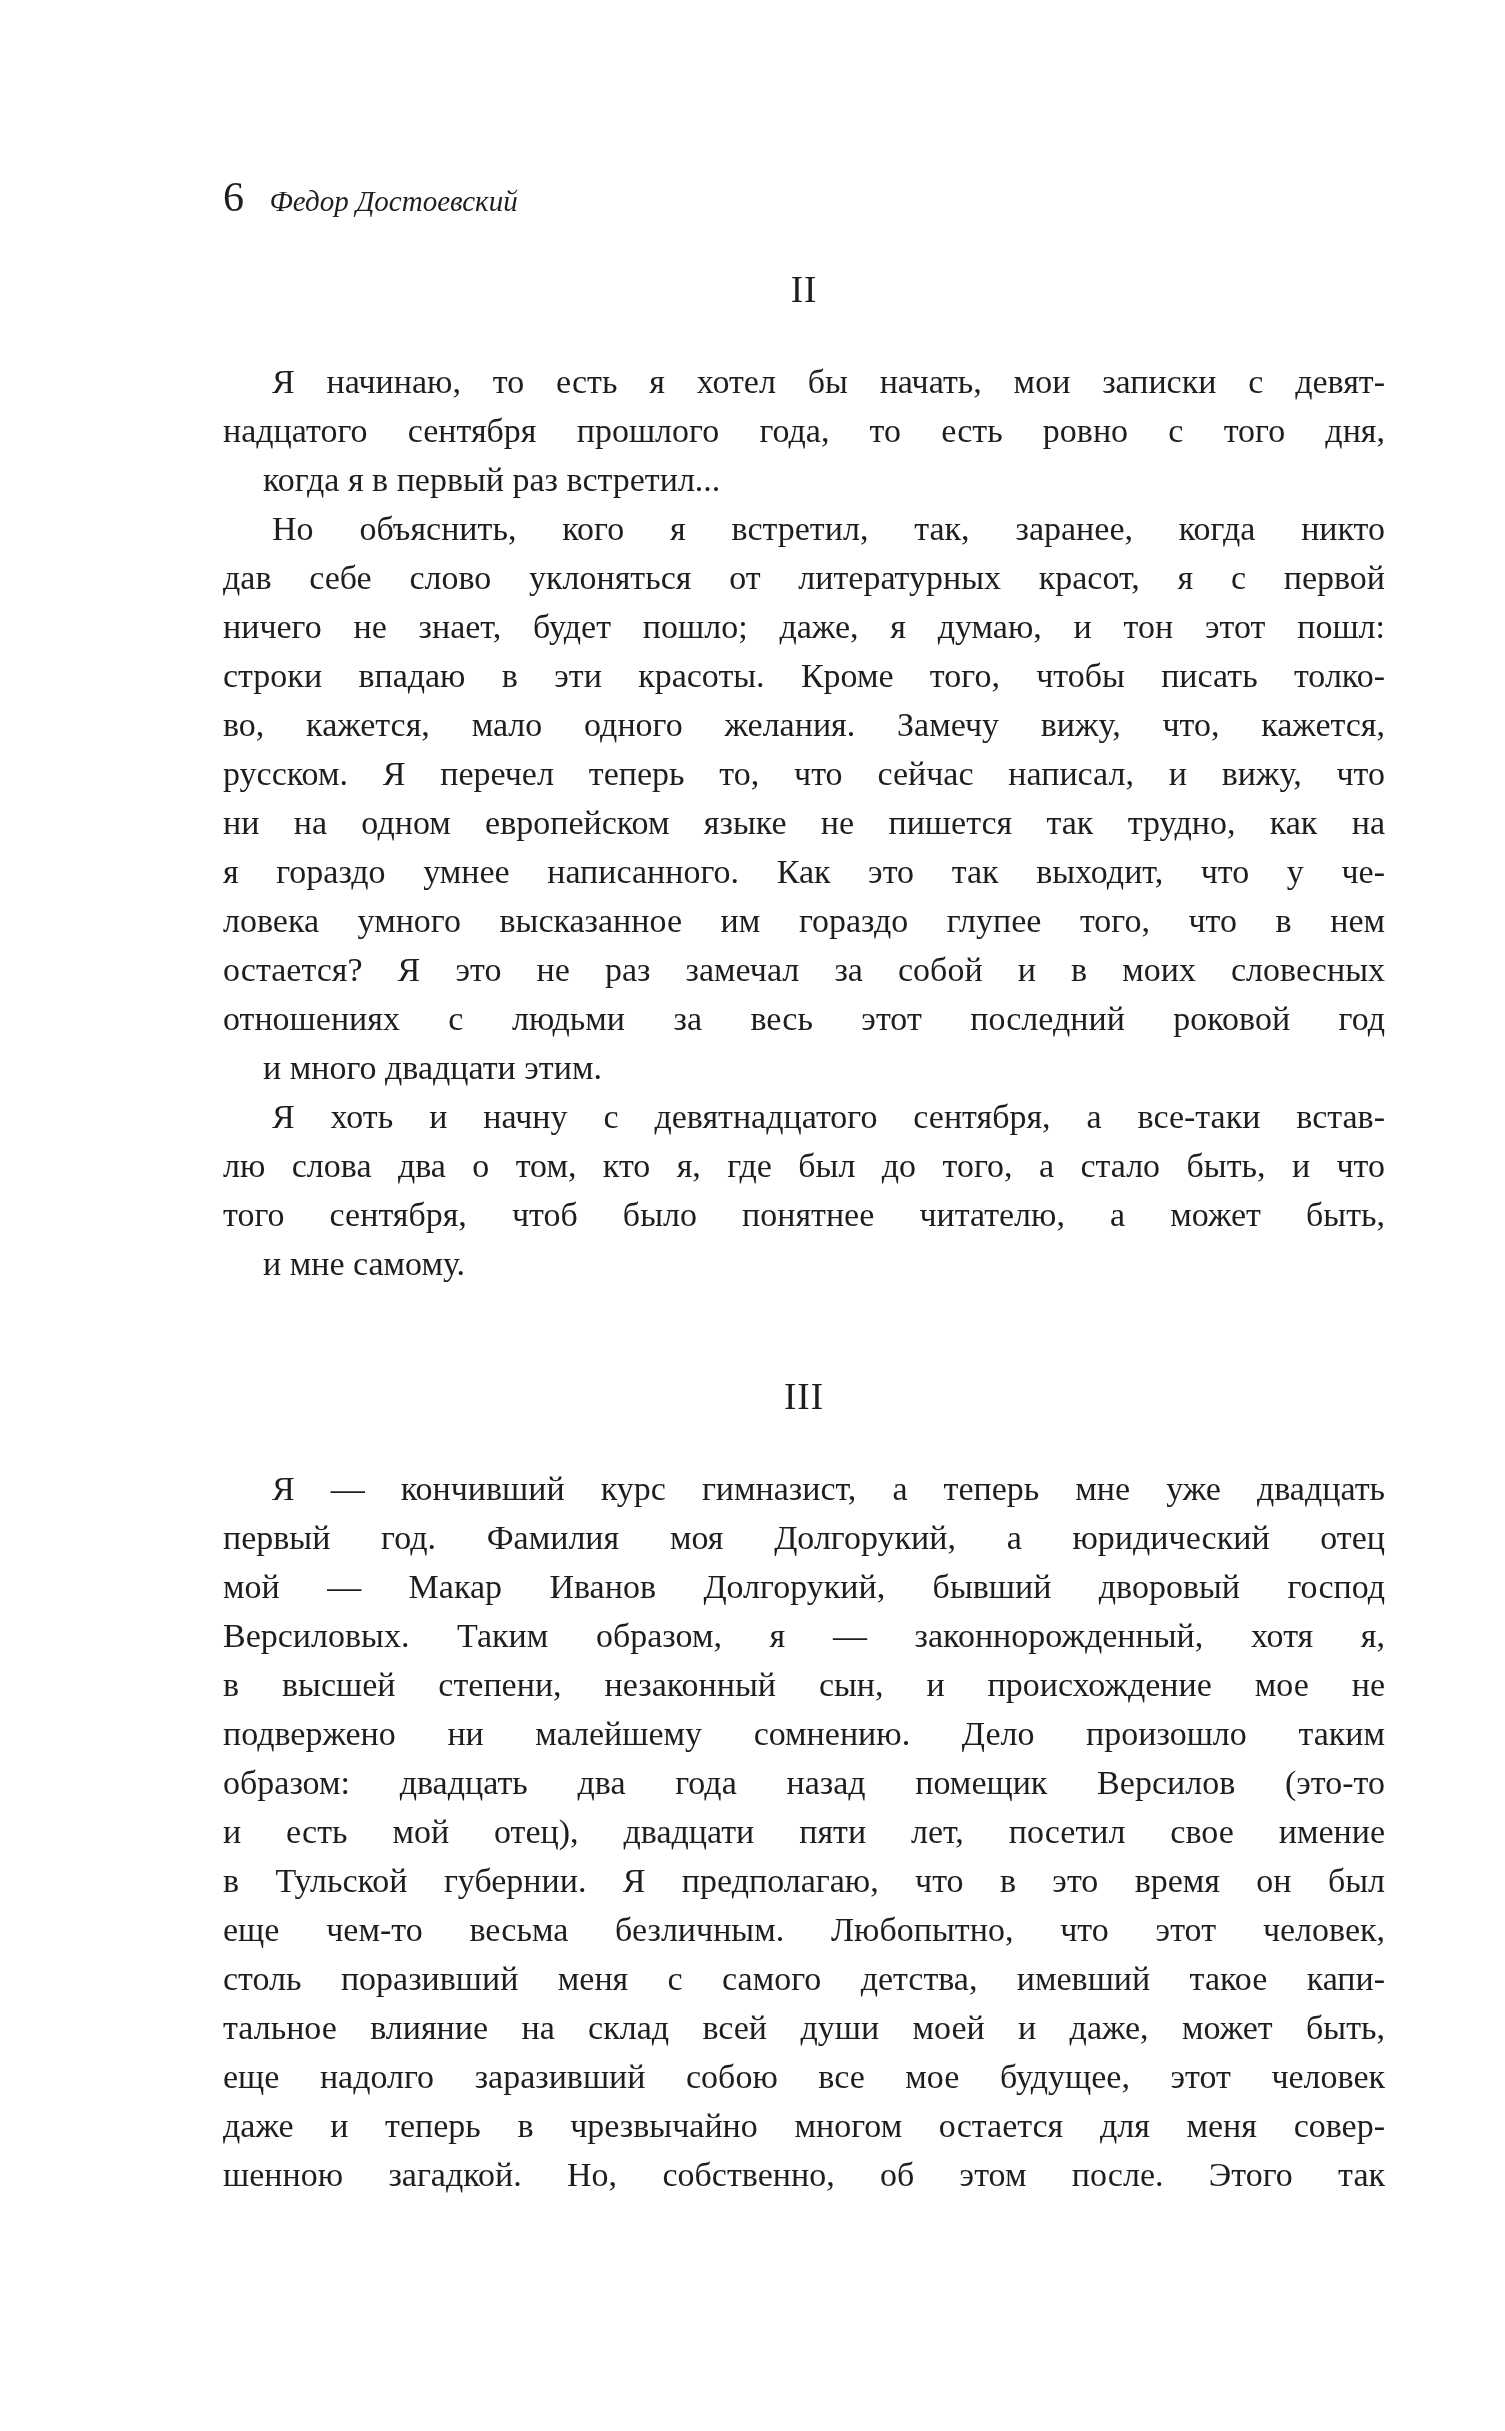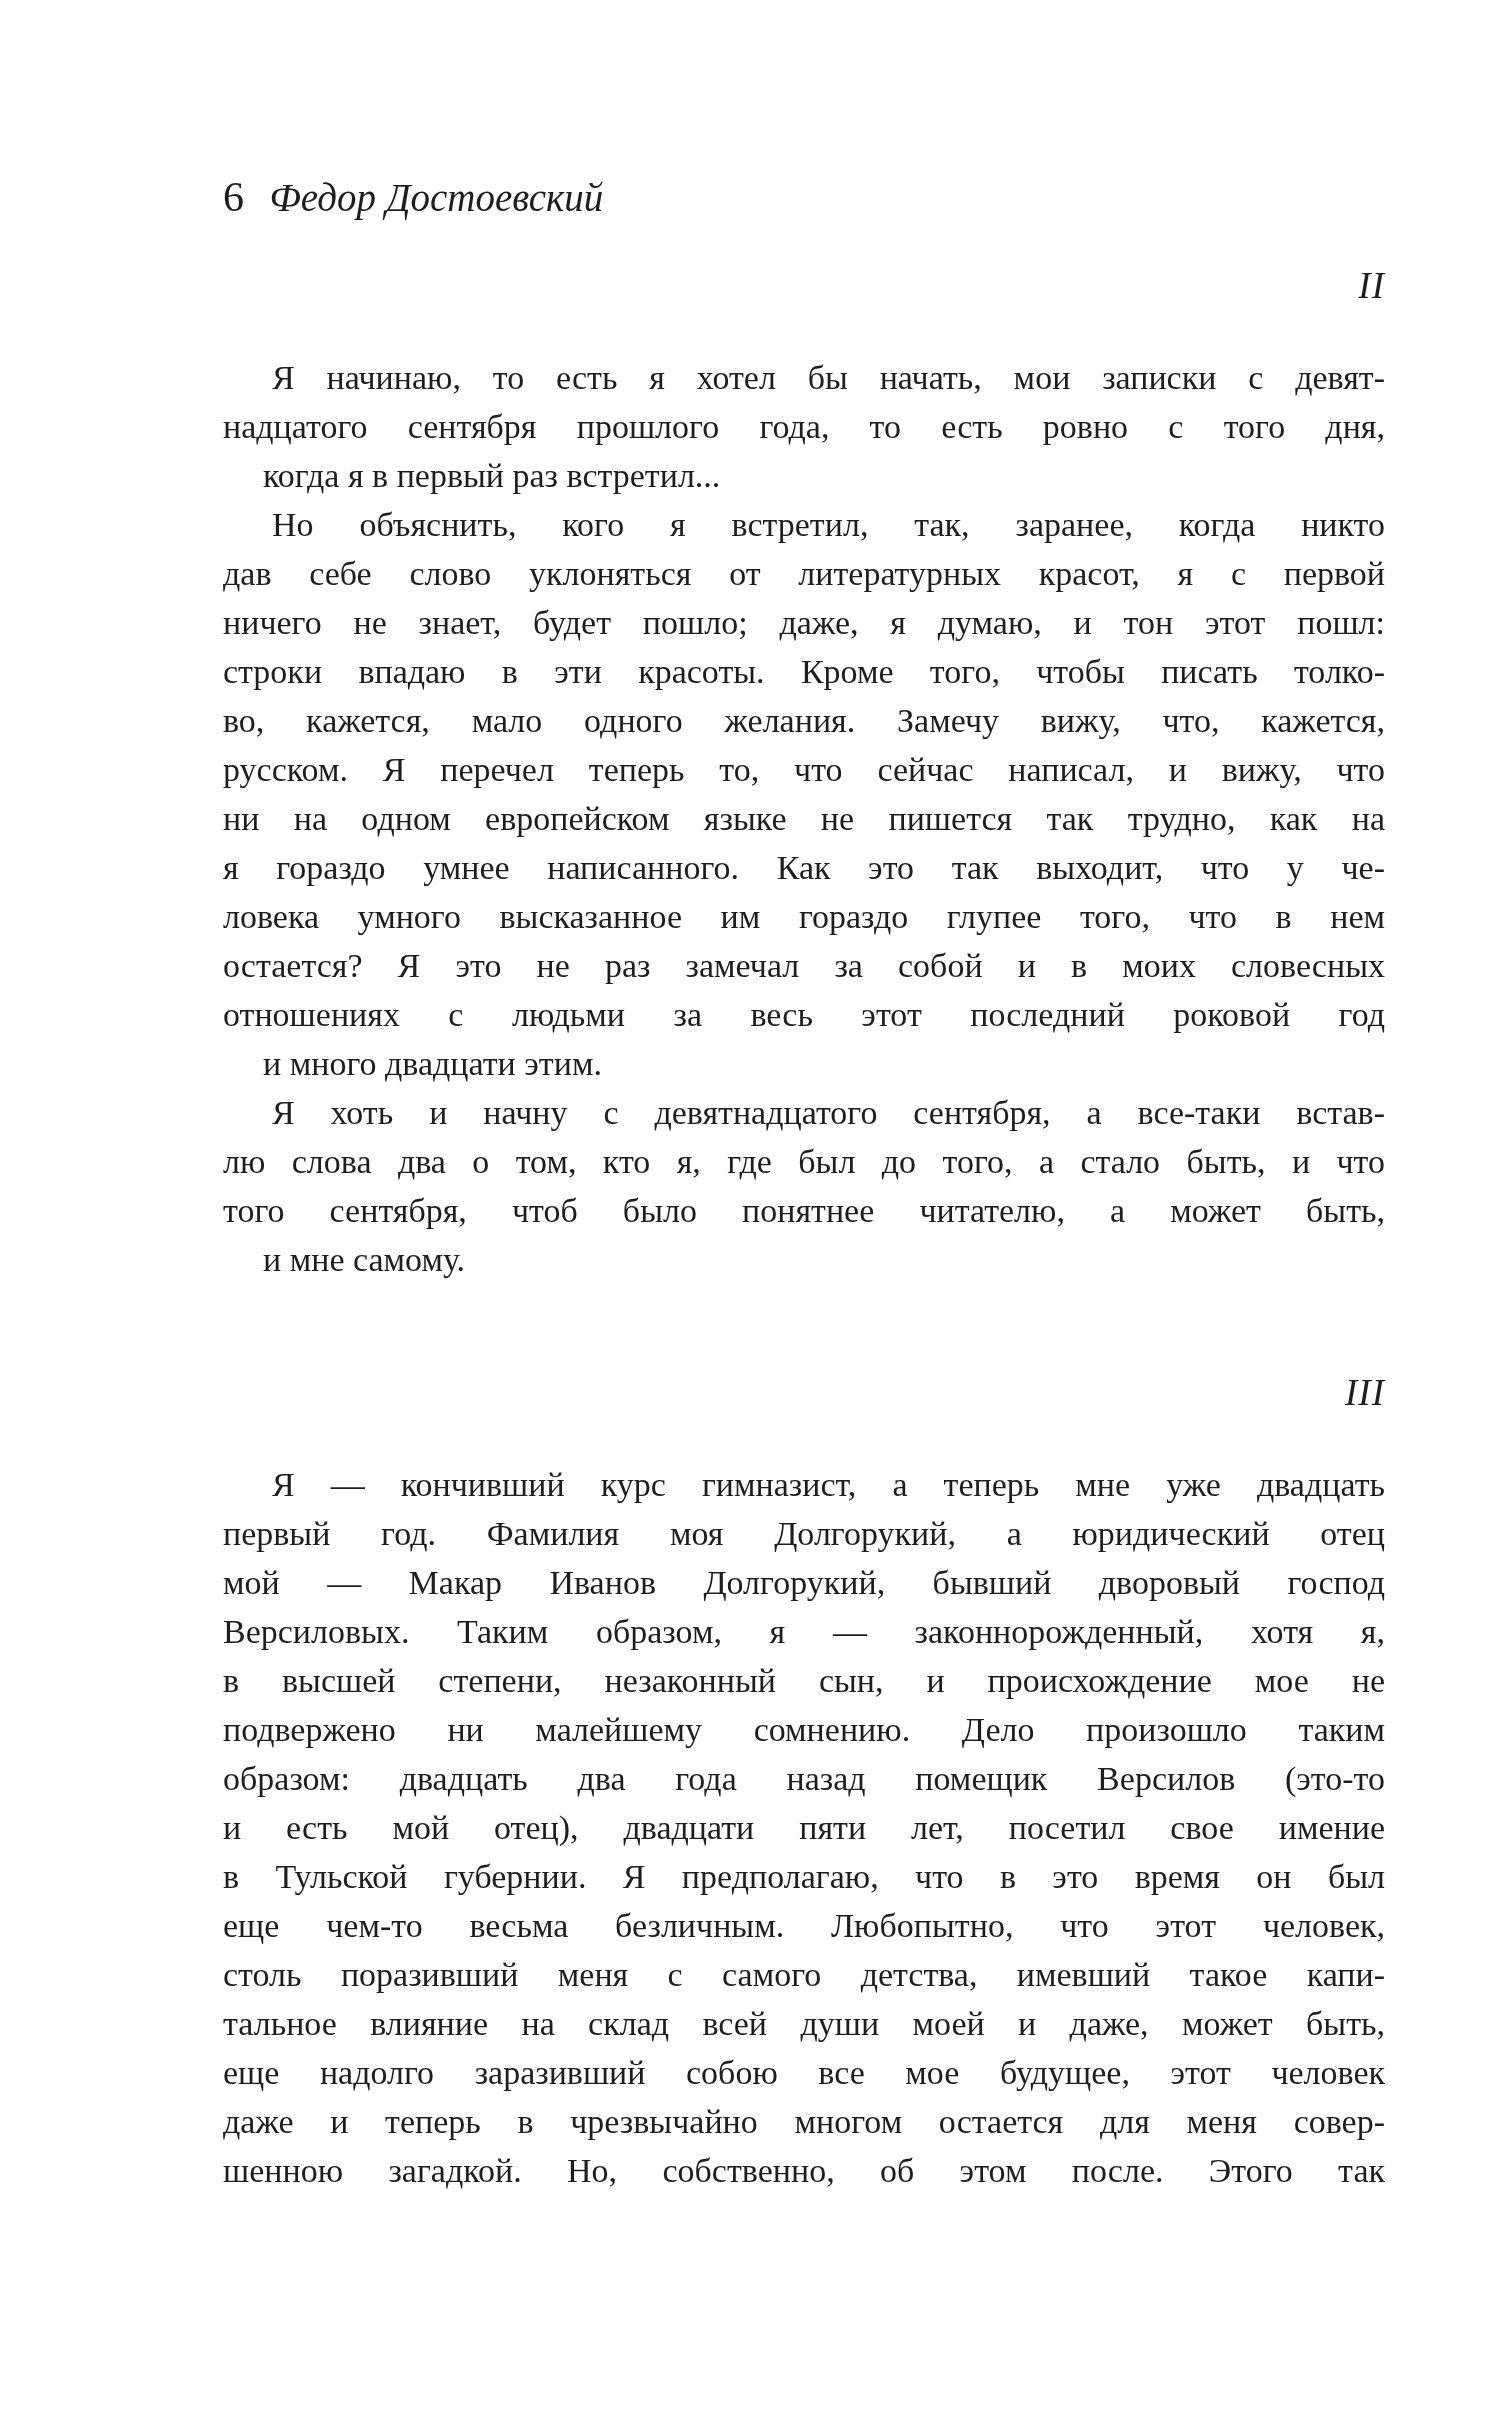--- a/index.html
+++ b/index.html
@@ -29,29 +29,28 @@
     align-items: baseline;
     gap: 25.5px;
     line-height: 49px;
     white-space: nowrap;
   }
   .folio {
     font-size: 42px;
   }
   .running-title {
     font-style: italic;
-    font-size: 39px;
+    font-size: 29px;
   }
   .section-heading {
-    text-align: right;
+    text-align: center;
     font-size: 37px;
     line-height: 45px;
     letter-spacing: 1px;
     margin: 86px 0 45px 0;
-    font-style: italic;
   }
   .page-body > .section-heading:first-child {
     margin-top: 41px;
   }
   .paragraph {
     font-size: 34px;
     line-height: 49px;
   }
   .line {
     text-align: justify;

